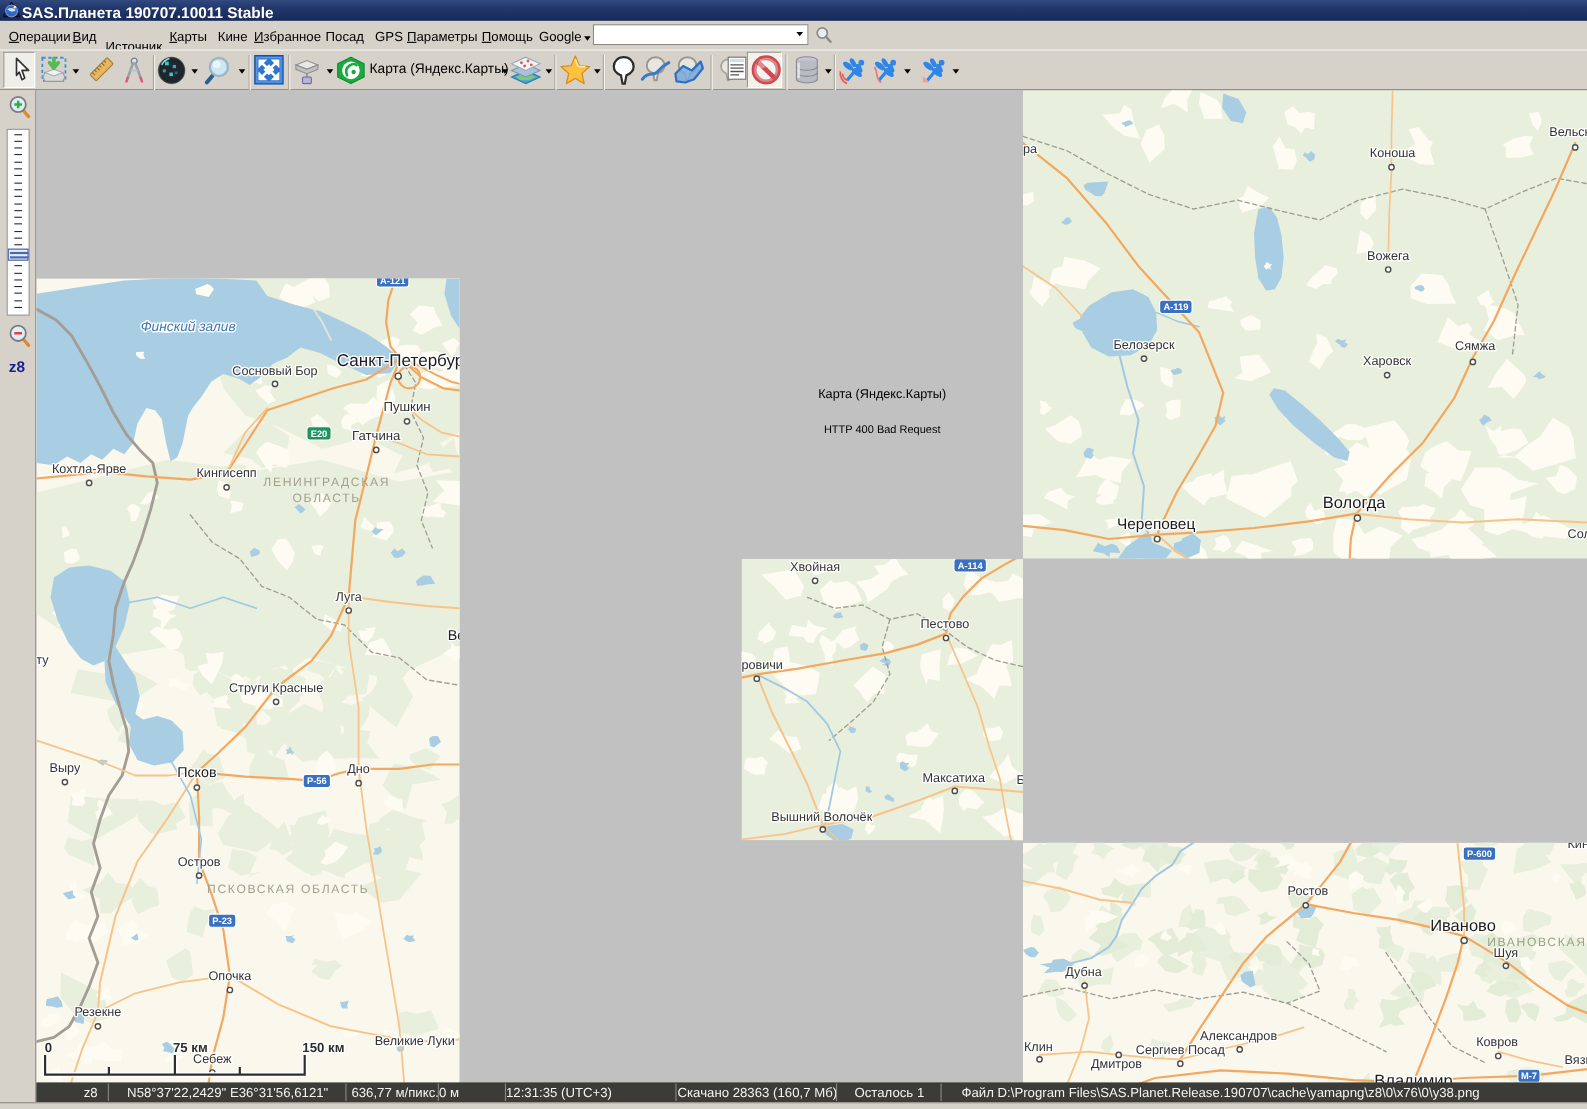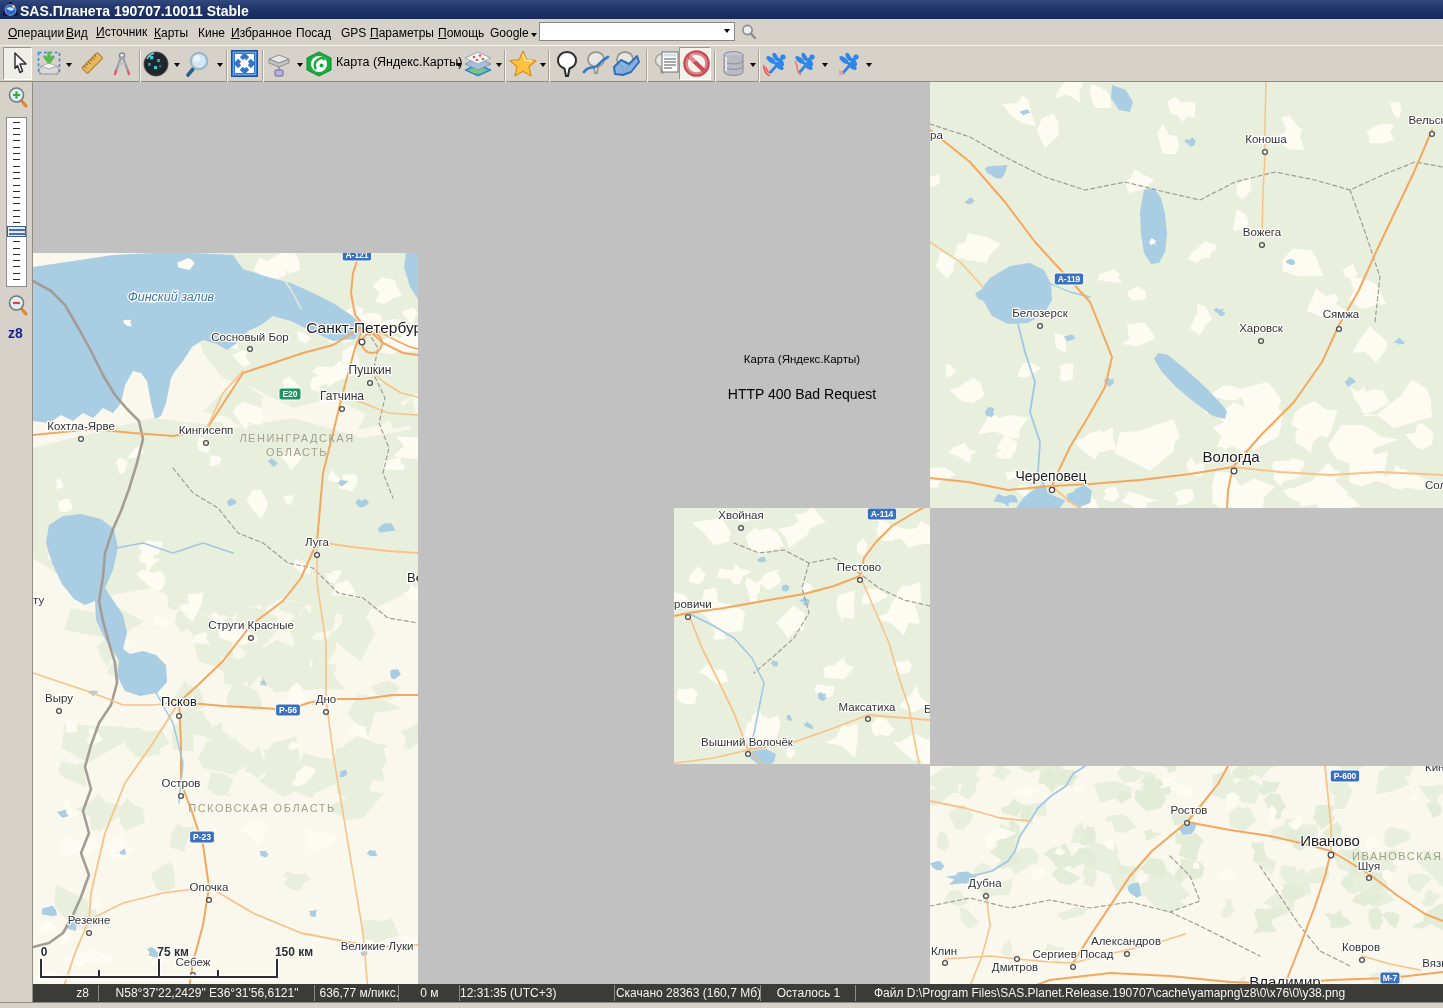--- a/index.html
+++ b/index.html
@@ -16,21 +16,21 @@
   <path d="M7.5 0 L15 13 L0 13 Z" fill="none" stroke="#0a0a2a" stroke-width="1.2"></path>
   <circle cx="7.5" cy="8" r="5.4" fill="#2e66c8" stroke="#9ab0d8" stroke-width="0.8"></circle>
   <path d="M3.5 6.5 Q7.5 4 11.5 7 Q8 10.5 3.5 6.5 Z" fill="#cfe0f2"></path>
   <circle cx="10.5" cy="4.5" r="1.2" fill="#ffe88a"></circle>
  </svg>
  <span style="position:absolute;left:20px;top:3px">SAS.Планета 190707.10011 Stable</span>
 </div>
 <div id="menubar">
     <span style="position:absolute;left:8px;top:7px"><u>О</u>перации</span>
     <span style="position:absolute;left:66px;top:7px"><u>В</u>ид</span>
-    <span style="position:absolute;left:96px;top:6px"><u>И</u>сточник</span>
+    <span style="position:absolute;left:96px;top:16px"><u>И</u>сточник</span>
     <span style="position:absolute;left:154px;top:7px"><u>К</u>арты</span>
     <span style="position:absolute;left:198px;top:7px">Кине</span>
     <span style="position:absolute;left:231px;top:7px"><u>И</u>збранное</span>
     <span style="position:absolute;left:296px;top:7px">Посад</span>
     <span style="position:absolute;left:341px;top:7px">GPS</span>
     <span style="position:absolute;left:370px;top:7px"><u>П</u>араметры</span>
     <span style="position:absolute;left:438px;top:7px"><u>П</u>омощь</span>
  <span style="position:absolute;left:490px;top:7px">Google</span>
  <div style="position:absolute;left:531px;top:14px;width:0;height:0;border-left:3.5px solid transparent;border-right:3.5px solid transparent;border-top:4px solid #000"></div>
  <div style="position:absolute;left:539px;top:3px;width:196px;height:19px;background:#fff;border:1px solid #8a8a84">
@@ -930,29 +930,29 @@
         <text x="431" y="185" font-size="11.5" fill="#343434" font-weight="normal" text-anchor="middle" stroke="#ffffff" stroke-width="2.5" paint-order="stroke" stroke-linejoin="round">Ковров</text>
         <circle cx="432" cy="194" r="2.4" fill="#ffffff" stroke="#4d4d4d" stroke-width="1.3"></circle>
         <text x="505" y="201" font-size="11.5" fill="#343434" font-weight="normal" text-anchor="middle" stroke="#ffffff" stroke-width="2.5" paint-order="stroke" stroke-linejoin="round">Вязн</text>
         <text x="355" y="221" font-size="15.0" fill="#1c1c1c" font-weight="normal" text-anchor="middle" stroke="#ffffff" stroke-width="2.5" paint-order="stroke" stroke-linejoin="round">Владимир</text>
         <g>
           <rect x="449.9" y="206.0" width="20.1" height="12" rx="2.5" fill="#3a70c0" stroke="#ffffff" stroke-width="1"></rect>
           <text x="460.0" y="215.0" font-size="8.5" font-weight="bold" fill="#ffffff" text-anchor="middle">М-7</text>
         </g>
       </svg></div>
  <div style="position:absolute;left:641px;top:271px;width:256px;text-align:center;font-size:11.5px;color:#000">Карта (Яндекс.Карты)</div>
- <div style="position:absolute;left:641px;top:304px;width:256px;text-align:center;font-size:14px;color:#000">HTTP 400 Bad Request</div>
+ <div style="position:absolute;left:641px;top:304px;width:256px;text-align:center;font-size:10px;color:#000">HTTP 400 Bad Request</div>
 </div>
 <div id="statusbar">
     <div style="position:absolute;left:33px;width:33px;top:2px;text-align:center">z8</div>
     <div style="position:absolute;left:66px;width:216px;top:2px;text-align:center">N58°37'22,2429" E36°31'56,6121"</div>
     <div style="position:absolute;left:65px;top:1px;width:1px;height:16px;background:#8a8a84"></div>
     <div style="position:absolute;left:282px;width:84px;top:2px;text-align:right">636,77 м/пикс.</div>
     <div style="position:absolute;left:281px;top:1px;width:1px;height:16px;background:#8a8a84"></div>
-    <div style="position:absolute;left:366px;width:61px;top:2px;text-align:center">0 м</div>
+    <div style="position:absolute;left:366px;width:61px;top:2px;">0 м</div>
     <div style="position:absolute;left:365px;top:1px;width:1px;height:16px;background:#8a8a84"></div>
     <div style="position:absolute;left:427px;width:155px;top:2px;">12:31:35 (UTC+3)</div>
     <div style="position:absolute;left:426px;top:1px;width:1px;height:16px;background:#8a8a84"></div>
     <div style="position:absolute;left:582px;width:146px;top:2px;text-align:right">Скачано 28363 (160,7 Мб)</div>
     <div style="position:absolute;left:581px;top:1px;width:1px;height:16px;background:#8a8a84"></div>
     <div style="position:absolute;left:728px;width:95px;top:2px;text-align:center">Осталось 1</div>
     <div style="position:absolute;left:727px;top:1px;width:1px;height:16px;background:#8a8a84"></div>
     <div style="position:absolute;left:841px;top:2px">Файл D:\Program Files\SAS.Planet.Release.190707\cache\yamapng\z8\0\x76\0\y38.png</div>
     <div style="position:absolute;left:822px;top:1px;width:1px;height:16px;background:#8a8a84"></div>
   </div>

